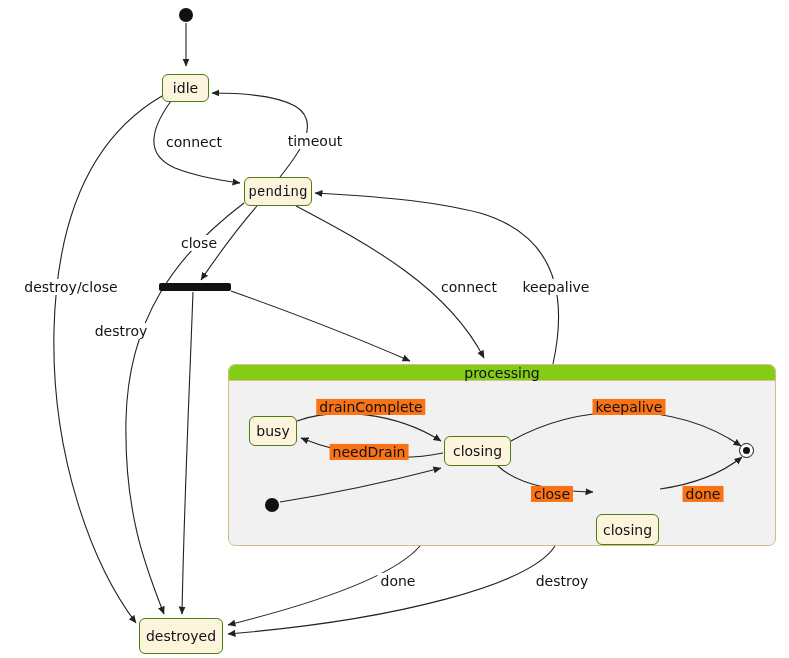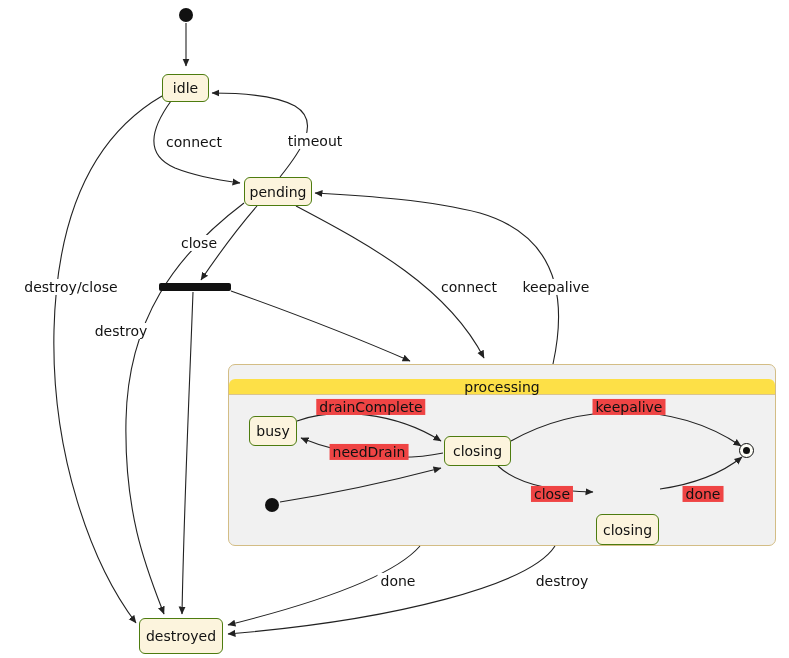--- a/index.html
+++ b/index.html
@@ -38,41 +38,40 @@
 
   .composite {
     position: absolute;
     z-index: 0;
     background: #f1f1f1;
     border: 1px solid #d3bd85;
     border-radius: 7px;
   }
   .composite-header {
     height: 16px;
-    background: #fde047;
+    background: #84cc16;
     border-bottom: 1px solid #d9c490;
     border-radius: 6px 6px 0 0;
     display: flex;
     align-items: center;
     justify-content: center;
     font-size: 14px;
-    margin-top: 14px;
   }
 
   .edge-label {
     position: absolute;
     z-index: 2;
     transform: translate(-50%, -50%);
     font-size: 14px;
     line-height: 1.15;
     white-space: nowrap;
     background: #ffffff;
     padding: 0 3px;
   }
-  .edge-label.inner { background: #ef4444; }
+  .edge-label.inner { background: #f97316; }
 
   .dot {
     position: absolute;
     z-index: 3;
     width: 14px; height: 14px;
     border-radius: 50%;
     background: #111;
   }
 
   .final-state {
@@ -135,21 +134,21 @@
   <div class="composite" style="left:228px; top:364px; width:548px; height:182px;">
     <div class="composite-header">processing</div>
   </div>
 
   <div class="dot" style="left:179px; top:8px;"></div>
   <div class="fork-bar" style="left:159px; top:283px;"></div>
   <div class="dot" style="left:265px; top:498px;"></div>
   <div class="final-state" style="left:739px; top:443px;"></div>
 
   <div class="state" style="left:162px; top:74px; width:47px; height:28px;">idle</div>
-  <div class="state" style="left:244px; top:177px; width:68px; height:29px;">pending</div>
+  <div class="state" style="left:244px; top:177px; width:68px; height:29px;font-family:Liberation Mono, monospace;">pending</div>
   <div class="state" style="left:249px; top:416px; width:48px; height:30px;text-align:right;">busy</div>
   <div class="state" style="left:444px; top:436px; width:67px; height:30px;">closing</div>
   <div class="state" style="left:596px; top:478px; width:63px; height:31px;margin-top:36px;">closing</div>
   <div class="state" style="left:139px; top:618px; width:84px; height:36px;">destroyed</div>
 
   <div class="edge-label" style="left:154px; top:142px;margin-left:40px;">connect</div>
   <div class="edge-label" style="left:315px; top:141px;">timeout</div>
   <div class="edge-label" style="left:199px; top:243px;">close</div>
   <div class="edge-label" style="left:71px; top:287px;">destroy/close</div>
   <div class="edge-label" style="left:121px; top:331px;">destroy</div>

